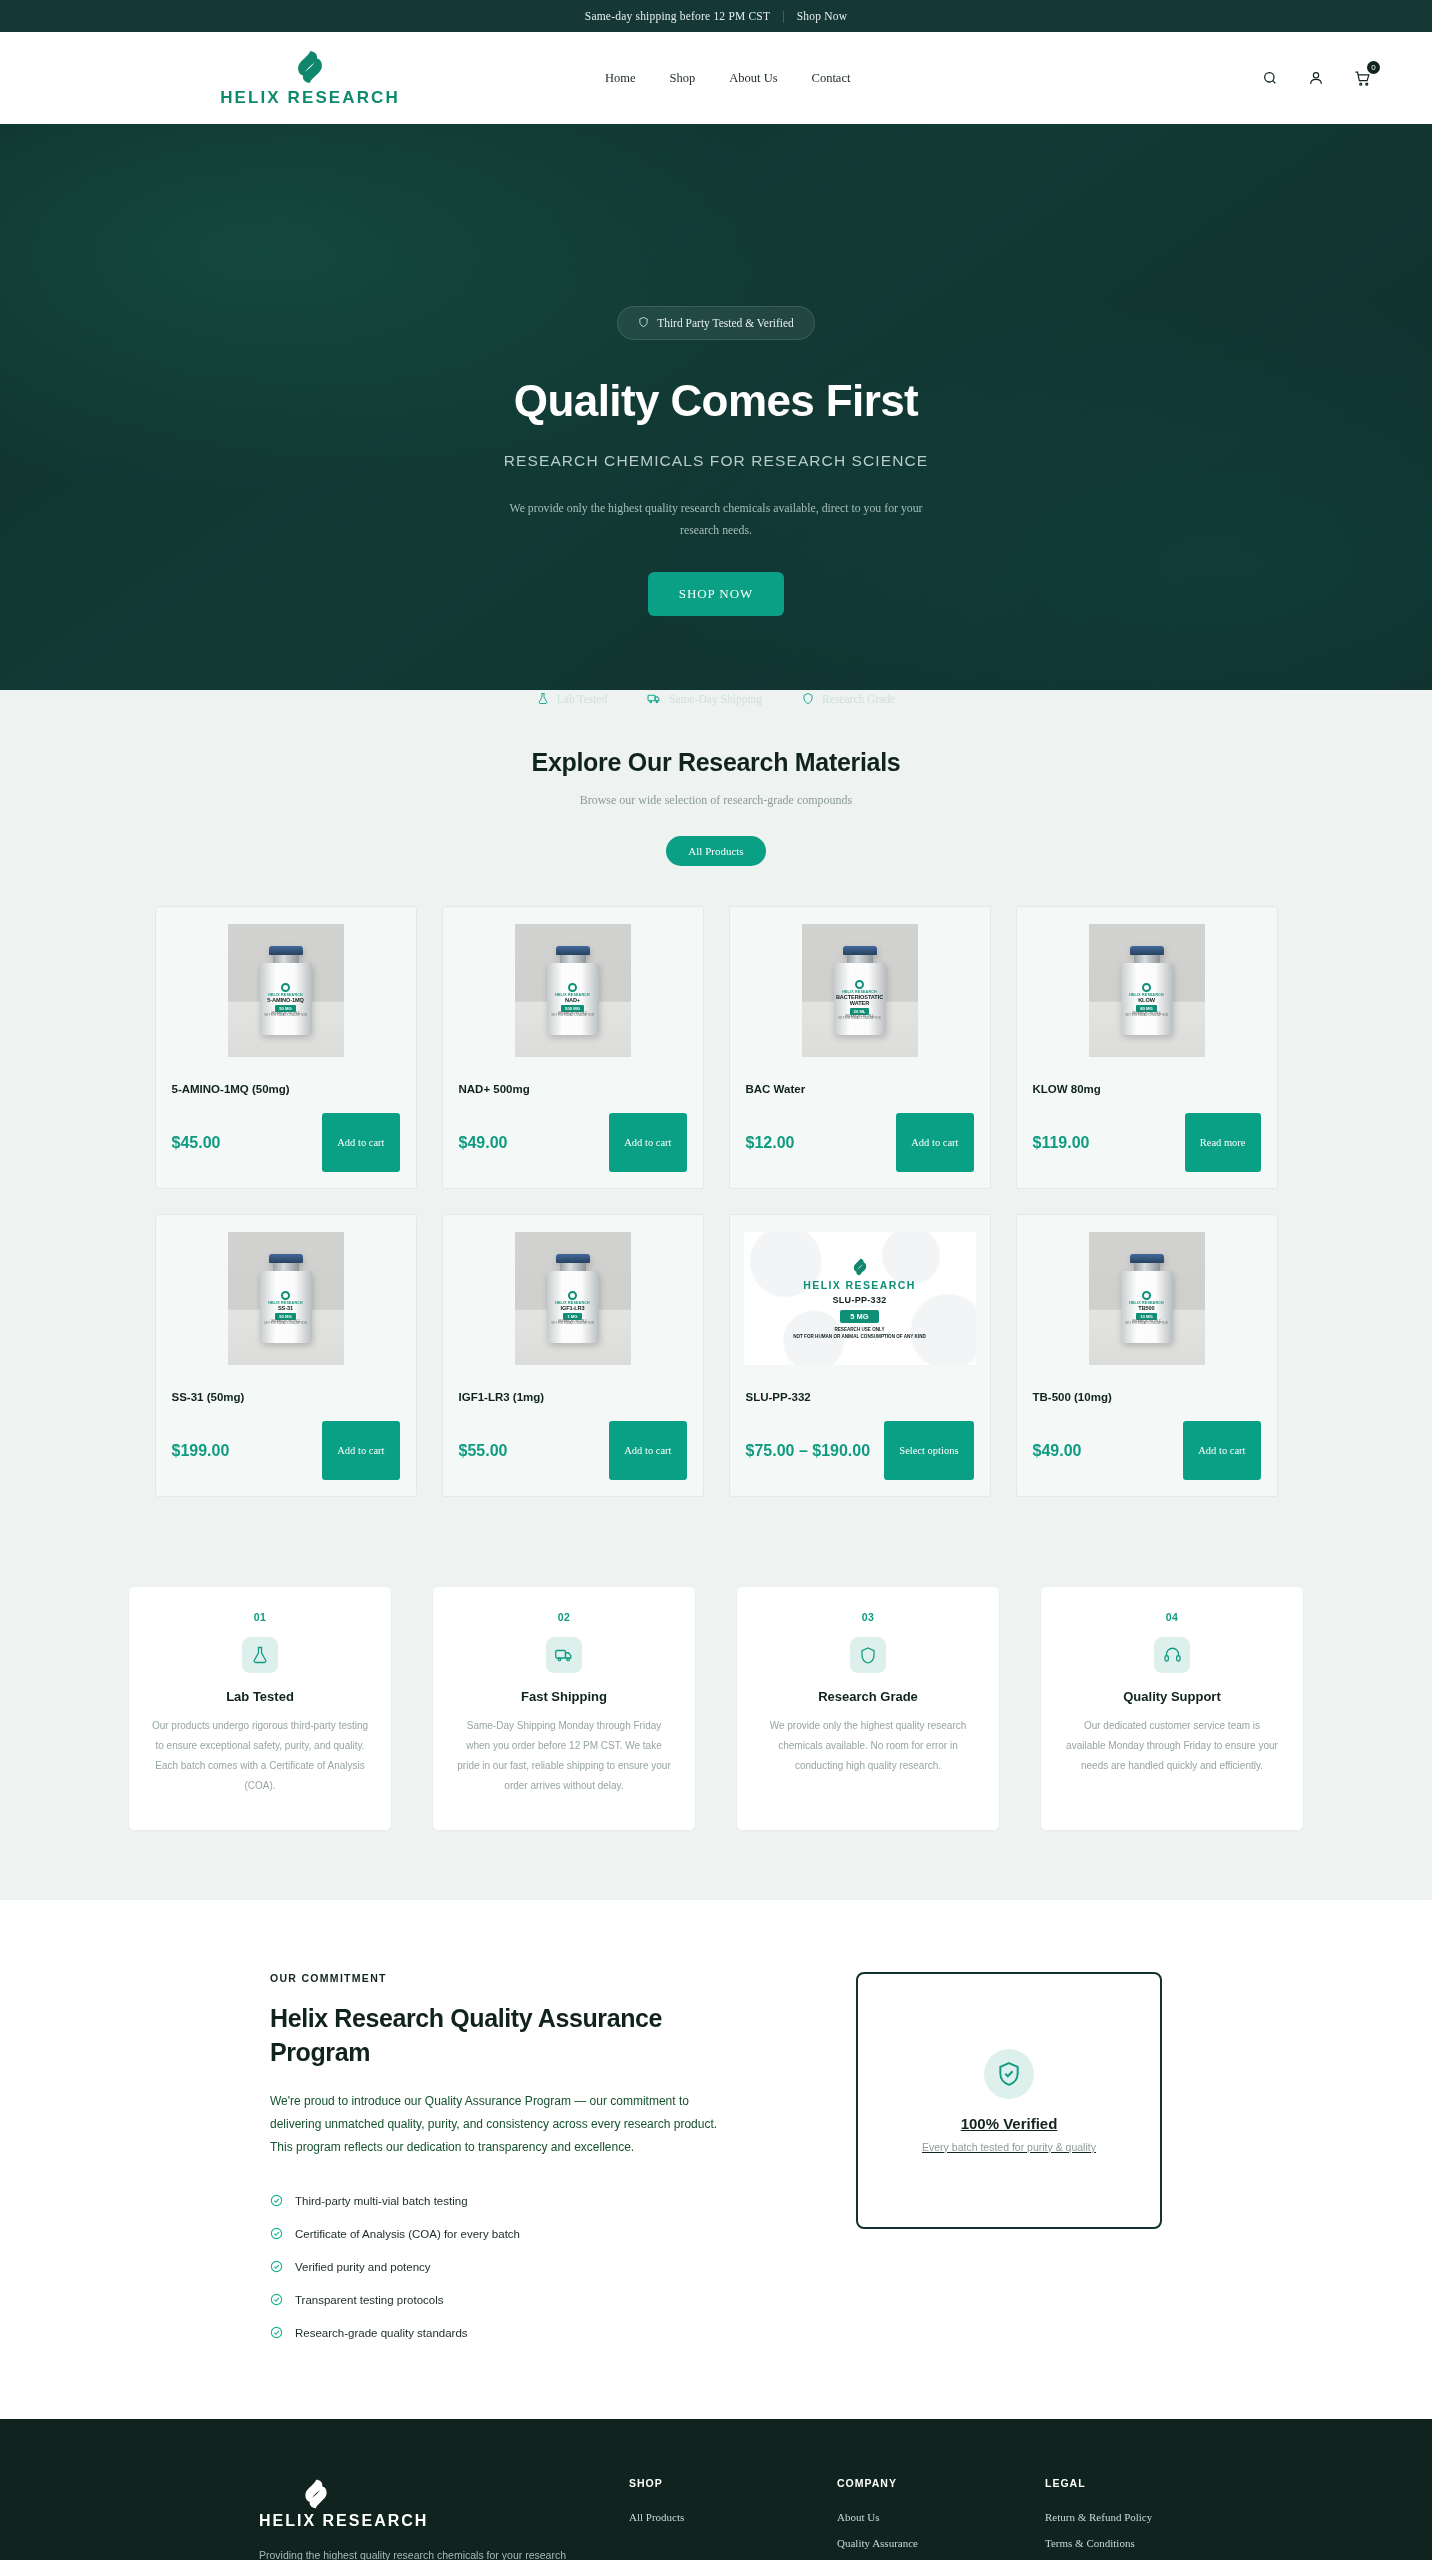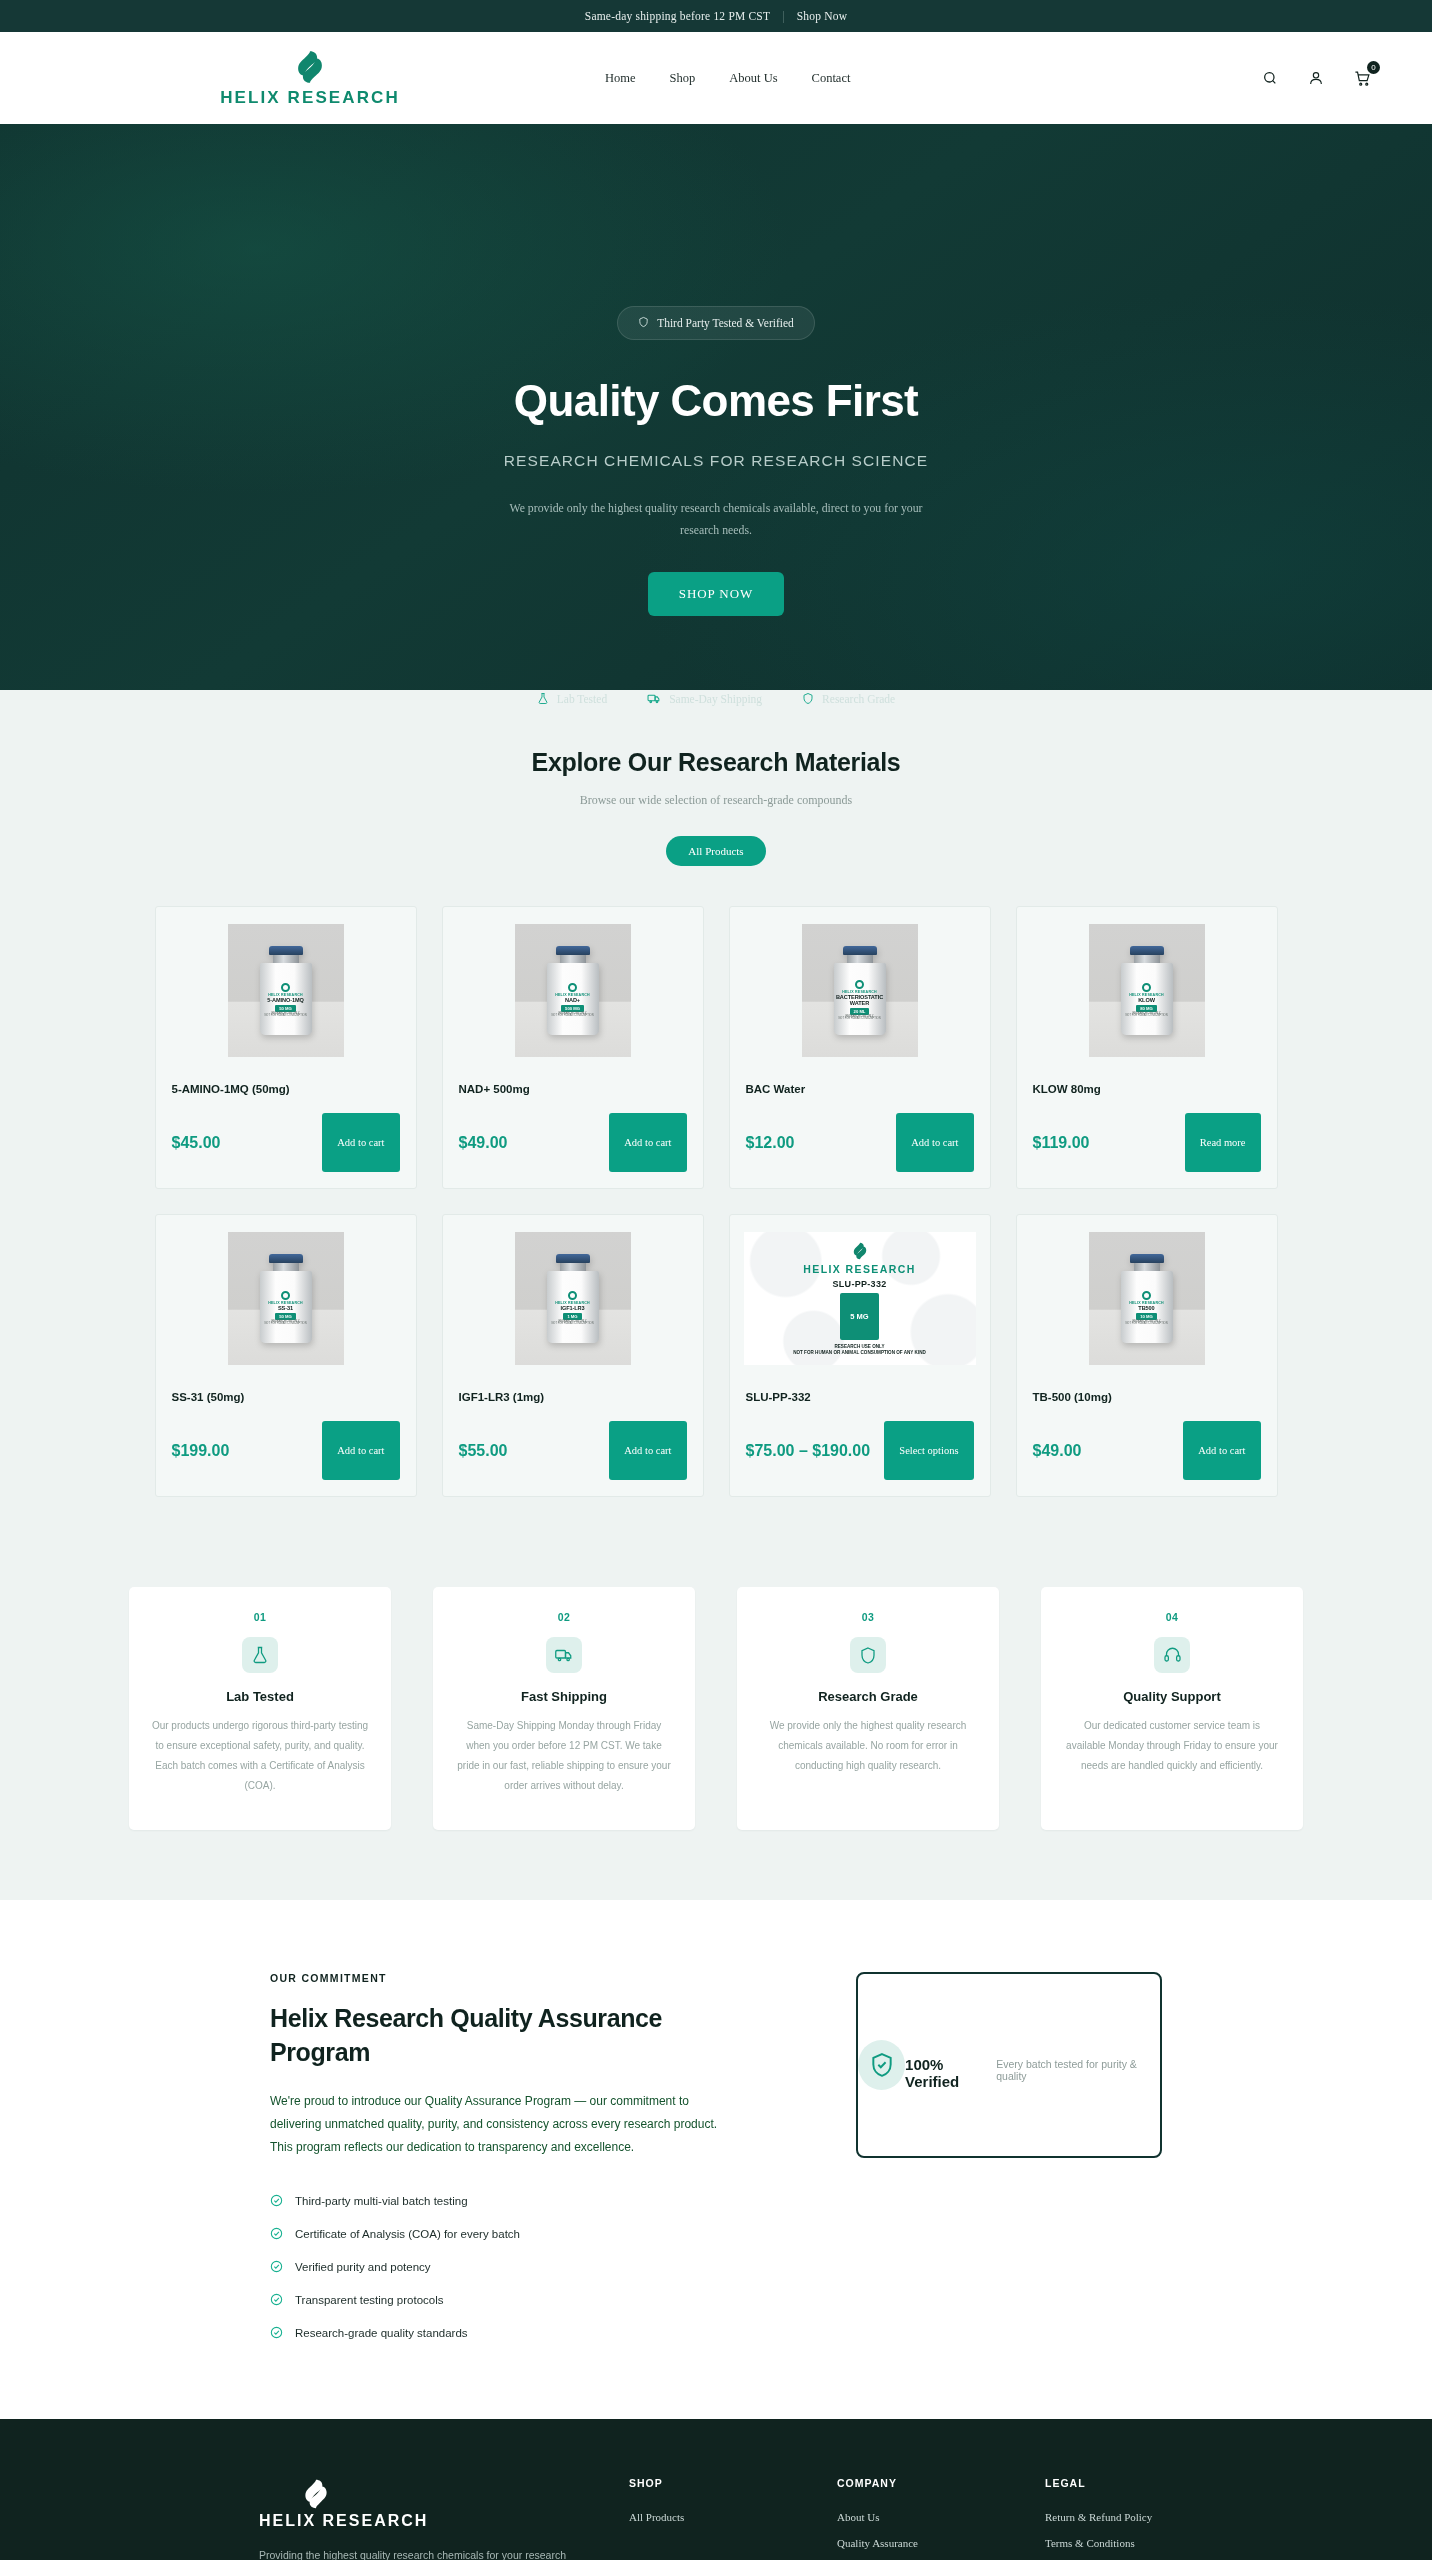--- a/index.html
+++ b/index.html
@@ -122,21 +122,21 @@
   }
   .lbl-logo{width:9px;height:9px;border:2px solid #0e8f76;border-radius:50%;}
   .lbl-brand{font-size:3.6px;font-weight:700;color:#0e8f76;letter-spacing:.2px;}
   .lbl-name{font-size:5.6px;font-weight:700;color:#0f1e1c;letter-spacing:-.1px;text-align:center;line-height:1.05;}
   .lbl-dose{background:#0e8f76;color:#fff;font-size:4.2px;font-weight:700;padding:1px 4px;border-radius:1px;}
   .lbl-fine{font-size:2.6px;color:#5a6360;text-align:center;line-height:1.1;}
   .wide-label{position:relative;z-index:1;text-align:center;}
   .wide-label .wl-mark{width:20px;height:20px;margin:0 auto 2px;}
   .wide-label .wl-brand{font-size:10.5px;font-weight:700;color:#0e8f76;letter-spacing:1.4px;}
   .wide-label .wl-name{font-size:9px;font-weight:700;color:#12231f;margin-top:4px;letter-spacing:.3px;}
-  .wide-label .wl-dose{display:inline-block;background:#0e8f76;color:#fff;font-size:7.5px;font-weight:700;padding:19px 10px;border-radius:2px;margin-top:4px;}
+  .wide-label .wl-dose{display:inline-block;background:#0e8f76;color:#fff;font-size:7.5px;font-weight:700;padding:2px 10px;border-radius:2px;margin-top:4px;}
   .wide-label .wl-fine{font-size:4.6px;font-weight:700;color:#12231f;margin-top:4px;line-height:1.4;}
   .p-name{font-size:11.5px;font-weight:700;color:#10231f;margin:26px 2px 0;}
   .p-row{display:flex;align-items:center;justify-content:space-between;margin:18px 2px 16px;}
   .p-price{color:#0f9b81;font-size:16px;font-weight:700;}
   .p-btn{
     background:#0aa085;color:#fff;border:none;border-radius:3px;padding:24px 15px;font-size:10.5px;
     font-family:"Liberation Serif",serif;cursor:pointer;white-space:nowrap;
   }
 
   
@@ -157,22 +157,22 @@
   
   .commit{background:#fff;padding:72px 0 78px;display:flex;justify-content:center;gap:126px;}
   .commit-left{width:460px;}
   .eyebrow{font-size:10.5px;font-weight:700;letter-spacing:1.3px;color:#10231f;}
   .commit h2{font-size:25px;line-height:1.35;margin-top:18px;color:#10231f;letter-spacing:-.4px;}
   .commit p{margin-top:20px;color:#14532d;font-size:12px;line-height:1.95;font-family:"Liberation Sans",sans-serif;}
   .check-list{margin-top:34px;display:flex;flex-direction:column;gap:18px;}
   .check-item{display:flex;align-items:center;gap:12px;font-size:11.5px;color:#1c2c29;font-family:"Liberation Sans",sans-serif;}
   .check-item svg{color:#18b191;flex:none;}
   .commit-right{
-    width:306px;height:186px;border:2px solid #10322f;border-radius:8px;background:#fff;
-    display:flex;align-items:center;justify-content:center;
+    width:306px;height:257px;border:2px solid #10322f;border-radius:8px;background:#fff;
+    display:flex;flex-direction:column;align-items:center;justify-content:center;text-decoration:underline;
   }
   .verify-badge{width:50px;height:50px;border-radius:50%;background:#def0ec;display:flex;align-items:center;justify-content:center;color:#0f9b81;}
   .verify-title{margin-top:16px;font-size:15px;font-weight:700;color:#10231f;}
   .verify-sub{margin-top:9px;font-size:10.5px;color:#8e9c99;font-family:"Liberation Sans",sans-serif;}
 
   
   .footer{background:#10231f;padding:58px 0 0;position:relative;}
   .fwrap{display:flex;justify-content:center;gap:0;padding:0 0 44px;}
   .fcol-brand{width:320px;margin-right:50px;}
   .fmark{width:34px;height:34px;margin:0 0 1px 40px;}

